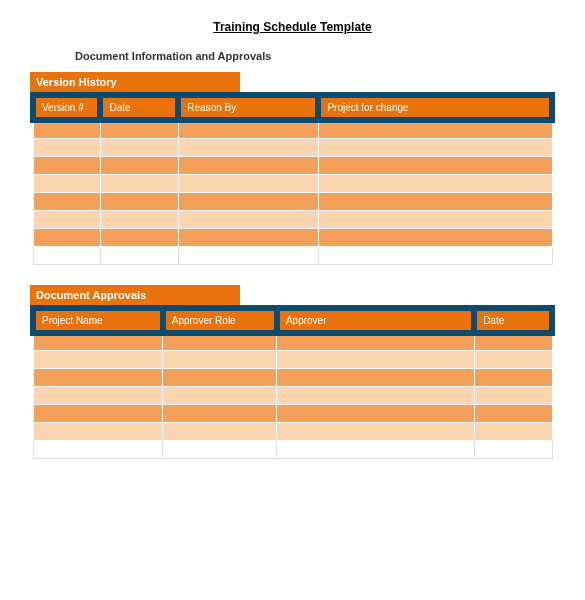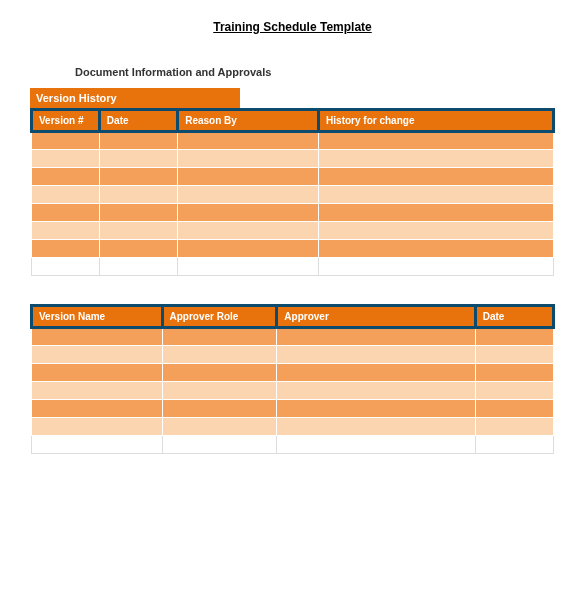--- a/index.html
+++ b/index.html
@@ -10,57 +10,57 @@
       width: 585px;
       min-height: 600px;
       padding: 20px 30px;
     }
 
     .page-title {
       text-align: center;
       font-size: 12px;
       font-weight: bold;
       text-decoration: underline;
-      margin-bottom: 32px;
+      margin-bottom: 16px;
     }
 
     .section-label {
       font-size: 11px;
       font-weight: bold;
       margin-bottom: 10px;
       color: #333;
       padding-left: 45px;
     }
 
     .table-section {
-      margin-bottom: 28px;
+      margin-bottom: 20px;
     }
 
     .section-header {
       background-color: #e8720c;
       color: white;
       font-weight: bold;
       font-size: 11px;
       padding: 4px 6px;
       width: 210px;
     }
 
     table {
       width: 100%;
       border-collapse: collapse;
       margin-top: 0;
     }
 
     .header-row td {
       background-color: #e8720c;
       color: white;
-      font-weight: bold;
+      font-weight: normal;
       font-size: 10px;
       padding: 4px 6px;
-      border: 3px solid #0c4a6e;
+      border: 6px solid #0c4a6e;
     }
 
     .data-row-dark td {
       background-color: #f5a05a;
       height: 18px;
       border: 1px solid #fff;
       padding: 2px 6px;
     }
 
     .data-row-light td {
@@ -98,21 +98,21 @@
 
 <div class="table-section">
   <div class="section-header">Version History</div>
   <table>
     <tbody>
 
       <tr class="header-row">
         <td class="vh-col1">Version #</td>
         <td class="vh-col2">Date</td>
         <td class="vh-col3">Reason By</td>
-        <td class="vh-col4">History for change</td>
+        <td class="vh-col4">Project for change</td>
       </tr>
 
       <tr class="data-row-dark">
         <td></td>
         <td></td>
         <td></td>
         <td></td>
       </tr>
       <tr class="data-row-light">
         <td></td>
@@ -155,25 +155,26 @@
         <td></td>
         <td></td>
         <td></td>
         <td></td>
       </tr>
     </tbody>
   </table>
 </div>
 
 <div class="table-section">
+  <div class="section-header">Document Approvals</div>
   <table>
     <tbody>
 
       <tr class="header-row">
-        <td class="ap-col1">Version Name</td>
+        <td class="ap-col1">Project Name</td>
         <td class="ap-col2">Approver Role</td>
         <td class="ap-col3">Approver</td>
         <td class="ap-col4">Date</td>
       </tr>
 
       <tr class="data-row-dark">
         <td></td>
         <td></td>
         <td></td>
         <td></td>

